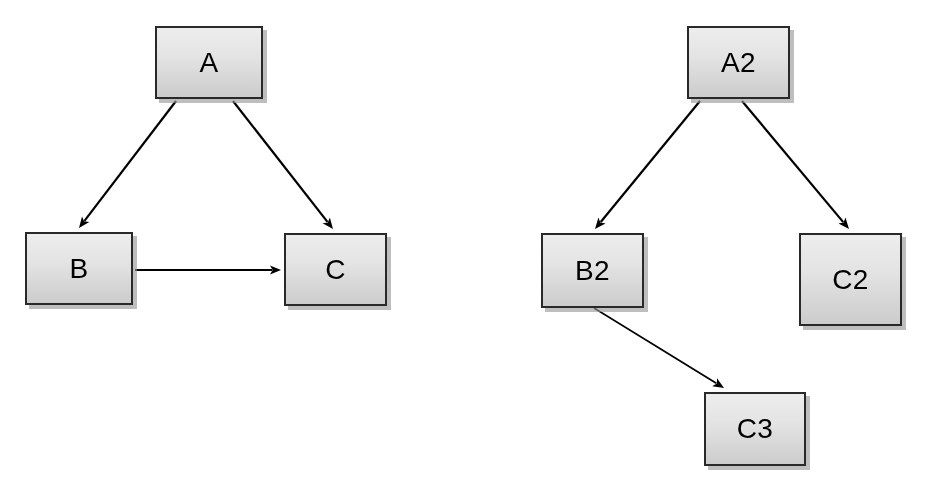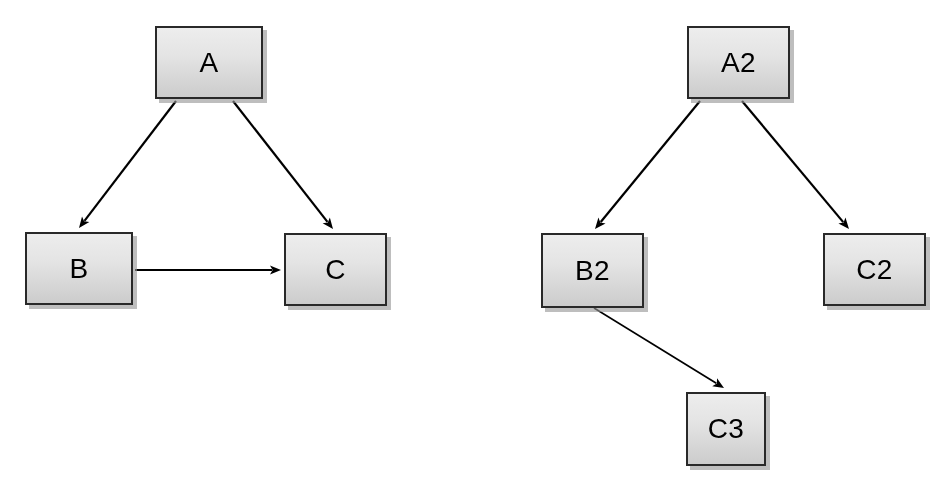--- a/index.html
+++ b/index.html
@@ -85,21 +85,21 @@
       </div>
       <div class="node" style="left: 284px; top: 233px; width: 103px; height: 73px;">
         <span class="node-label">C</span>
       </div>
       <div class="node" style="left: 668px; top: 26px; width: 103px; height: 73px; margin-left: 19px;">
         <span class="node-label">A2</span>
       </div>
       <div class="node" style="left: 541px; top: 233px; width: 103px; height: 75px;">
         <span class="node-label">B2</span>
       </div>
-      <div class="node" style="left: 823px; top: 233px; width: 103px; height: 73px;">
+      <div class="node" style="left: 799px; top: 233px; width: 103px; height: 93px;">
         <span class="node-label">C2</span>
       </div>
-      <div class="node" style="left: 686px; top: 392px; width: 80px; height: 74px;">
+      <div class="node" style="left: 704px; top: 392px; width: 102px; height: 74px;">
         <span class="node-label">C3</span>
       </div>
     </div>
 
 </div>
 
 </body></html>

